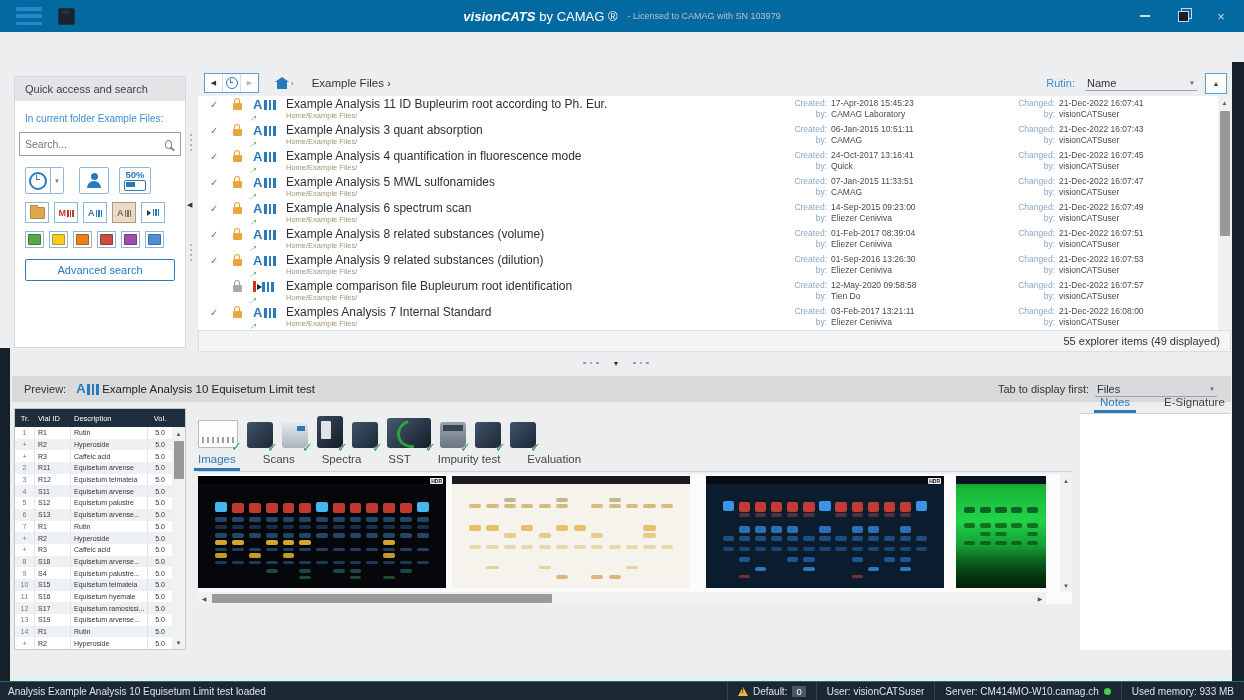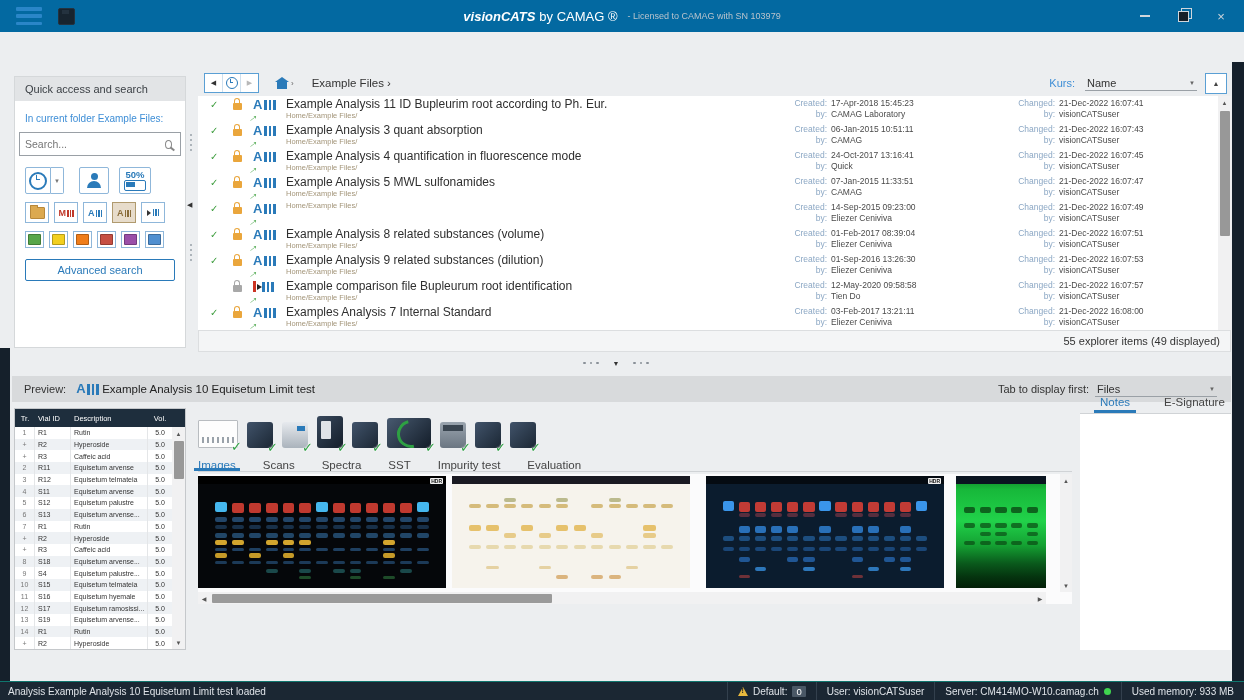--- a/index.html
+++ b/index.html
@@ -160,21 +160,21 @@
   .inst.i2{background:linear-gradient(180deg,#e7eaee,#aab3bc);}
   .inst.i2::before{content:"";position:absolute;right:3px;top:4px;width:8px;height:5px;background:#2a7ab9;}
   .inst.i3{height:32px;background:linear-gradient(135deg,#38485c,#141e2a);}
   .inst.i3::before{content:"";position:absolute;left:4px;top:5px;width:10px;height:18px;background:#dfe3e8;border-radius:1px;}
   .inst.i5{width:44px;height:30px;background:linear-gradient(135deg,#485a70,#131d29);}
   .inst.i5::before{content:"";position:absolute;left:10px;top:2px;width:22px;height:22px;border:3px solid transparent;border-bottom-color:#2ea043;border-left-color:#2ea043;border-radius:50%;transform:rotate(32deg);}
   .inst.i6{background:linear-gradient(180deg,#9aa4ae,#6b7682);}
   .inst.i6::before{content:"";position:absolute;left:3px;top:3px;right:3px;height:6px;background:#3a4550;}
   
   .ptabs{position:absolute;left:198px;top:384px;width:874px;height:26px;display:flex;align-items:flex-end;border-bottom:1px solid #d0d3d6;box-sizing:border-box;}
-  .ptab{font-size:11.5px;color:#444;margin-right:27px;padding-bottom:0;cursor:pointer;position:relative;}
+  .ptab{font-size:11.5px;color:#444;margin-right:27px;padding-bottom:6px;cursor:pointer;position:relative;}
   .ptab.active{color:#2a7ab9;}
   .ptab.active::after{content:"";position:absolute;left:-4px;right:-4px;bottom:0;height:3px;background:#2a7ab9;}
   
   .center-body{position:absolute;left:198px;top:412px;width:874px;height:130px;background:#fbfbfc;}
   .thumbs{position:absolute;left:0;top:2px;right:14px;height:114px;}
   .plate{position:absolute;top:0;height:112px;overflow:hidden;cursor:pointer;}
   .plate:nth-child(1){left:0;width:248px;}
   .plate:nth-child(2){left:254px;width:238px;}
   .plate:nth-child(3){left:508px;width:238px;}
   .plate:nth-child(4){left:758px;width:90px;}
@@ -341,21 +341,21 @@
               <div class="clock-s"></div>
             </div>
           <div class="navseg" style="color:#b8b8b8">▶</div>
         </div>
         <div class="homebtn">
             <div class="house"></div>
             <span>›</span>
           </div>
         <div class="crumb">Example Files ›</div>
         <div class="sortzone">
-          <span class="sortlbl">Kurs:</span>
+          <span class="sortlbl">Rutin:</span>
           <div class="sortsel">
               <span>Name</span>
               <span class="dd">▼</span>
             </div>
           <div class="sortdir">▲</div>
         </div>
       </div>
       <div class="b-list" id="file-list">
           <div class="file-row">
             <div class="fr-check">✓</div>
@@ -531,20 +531,21 @@
                 <span class="A">A</span>
                 <span class="bars">
                   <i></i>
                   <i></i>
                   <i></i>
                 </span>
                 <span class="garrow">→</span>
               </div>
             </div>
             <div class="fr-text">
+              <div class="fr-title">Example Analysis 6 spectrum scan</div>
               <div class="fr-path">Home/Example Files/</div>
             </div>
             <div class="fr-meta">
               <div class="meta-line">
                 <span class="meta-lab">Created:</span>
                 <span class="meta-val">14-Sep-2015 09:23:00</span>
               </div>
               <div class="meta-line">
                 <span class="meta-lab">by:</span>
                 <span class="meta-val">Eliezer Ceniviva</span>

